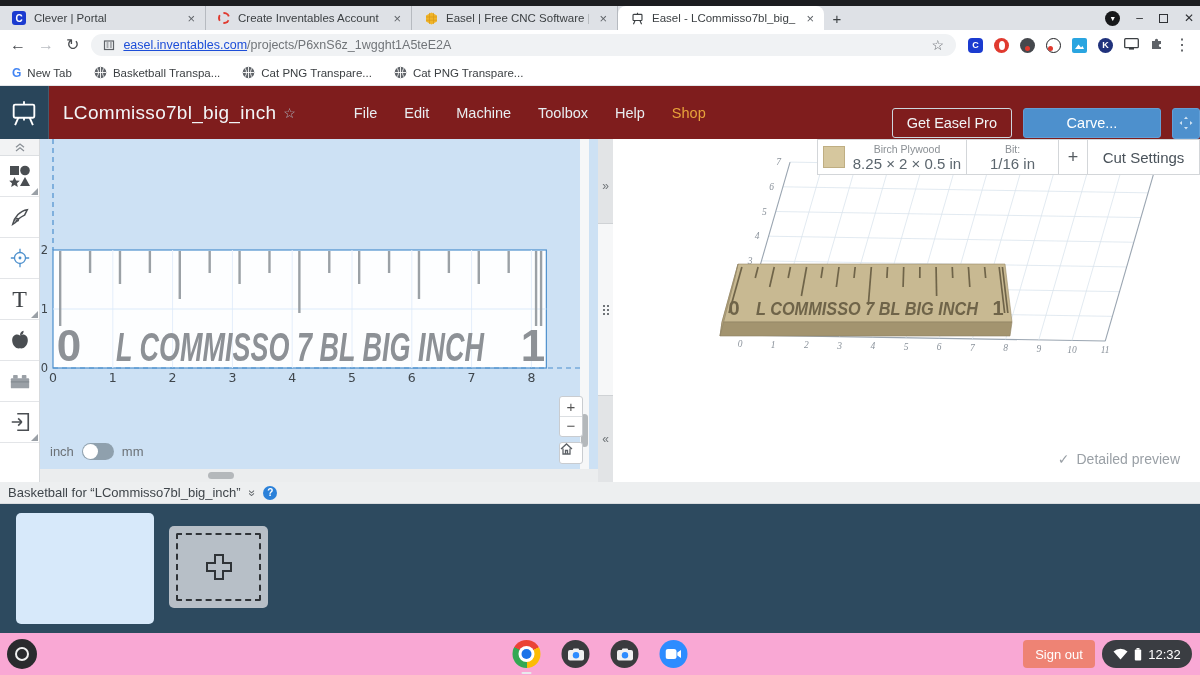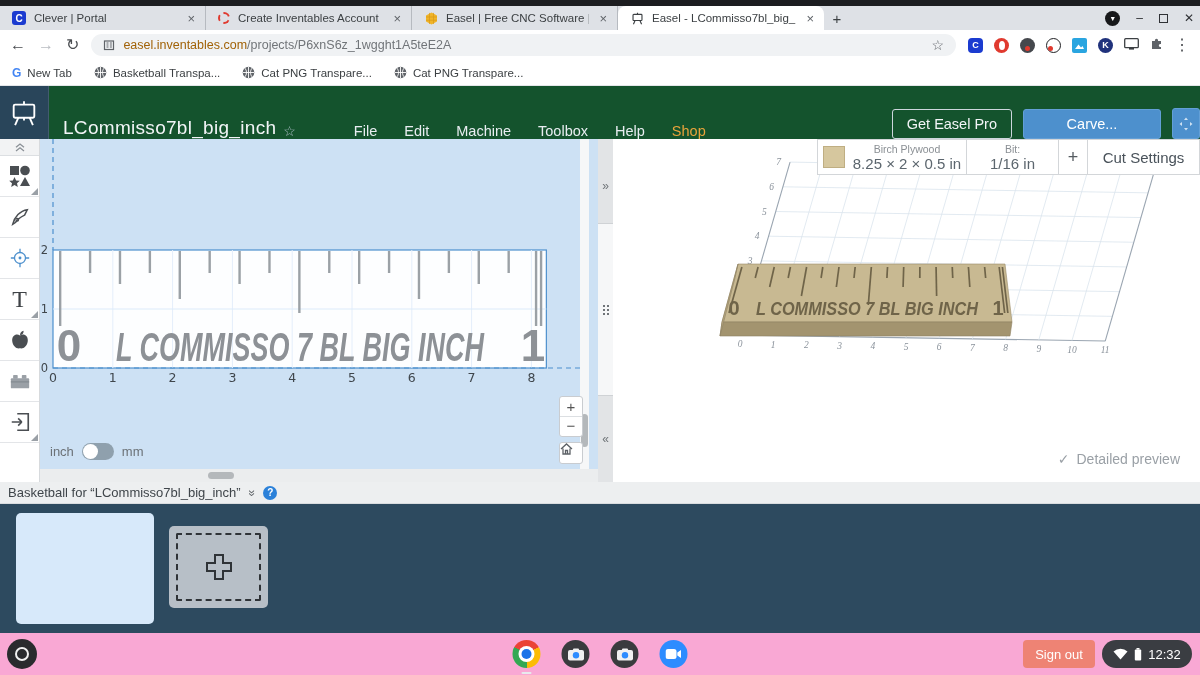--- a/index.html
+++ b/index.html
@@ -18,29 +18,29 @@
   .fav-dashed { border:2px dashed #e03a2f; border-radius:50%; width:12px; height:12px; }
   .newtab-btn { width:26px; display:flex; align-items:center; justify-content:center; color:#3c4043; font-size:15px; }
   .winctl { position:absolute; right:6px; top:0; height:24px; display:flex; align-items:center; gap:16px; color:#2f3135; font-size:12px; }
   .media-circle { width:15px; height:15px; background:#17181a; border-radius:50%; color:#fff; font-size:8px; display:flex; align-items:center; justify-content:center; }
   .restore-sq { width:9px; height:9px; border:1.5px solid #2f3135; }
 
   .toolbar { height:30px; background:#fff; display:flex; align-items:center; padding:0 10px; gap:12px; }
   .navic { color:#494c50; font-size:16px; line-height:1; }
   .navic.dis { color:#b9bcc1; }
   .omnibox { flex:1; height:22px; background:#f0f2f4; border-radius:11px; display:flex; align-items:center; padding:0 12px; gap:8px; font-size:12.5px; }
-  .omnibox .host { color:#a16207; } .omnibox .path { color:#717579; }
+  .omnibox .host { color:#1d4ed8;text-decoration:underline; } .omnibox .path { color:#717579; }
   .ext-row { display:flex; align-items:center; gap:11px; }
   .exticon { width:15px; height:15px; border-radius:50%; display:flex; align-items:center; justify-content:center; font-size:9px; font-weight:bold; color:#fff; }
   .bookmarks { height:26px; background:#fff; display:flex; align-items:center; gap:22px; padding:0 12px; font-size:11.5px; color:#3c4043; border-bottom:1px solid #e4e6e9; }
   .bm { display:flex; align-items:center; gap:6px; }
   .g-multi { font-weight:bold; font-size:12px; color:#4285f4; }
 
   
-  .easel-header { height:53px; background:#14532d; display:flex; align-items:flex-end; color:#fff; }
+  .easel-header { height:53px; background:#7f1d1d; display:flex; align-items:center; color:#fff; }
   .logo-box { width:49px; height:100%; display:flex; align-items:center; justify-content:center; background:#29455a; border-right:1px solid rgba(255,255,255,0.12); }
   .proj-title { font-size:19px; font-weight:400; letter-spacing:0.3px; margin-left:14px; color:#f2f5f7; }
   .title-star { color:#aebdc8; font-size:14px; margin-left:7px; }
   .menus { display:flex; gap:27px; margin-left:58px; font-size:14.5px; color:#e8edf1; }
   .menus .shop { color:#e8a33b; }
   .hdr-right { margin-left:auto; display:flex; align-items:center; gap:11px; padding-right:0;margin-top:21px; }
   .btn-pro { border:1px solid #cdd6dd; border-radius:3px; padding:6px 14px; font-size:14.5px; color:#f2f5f7; }
   .btn-carve { background:#4d90cd; border:1px solid #639fd6; border-radius:3px; width:138px; text-align:center; padding:6px 0; font-size:14.5px; color:#fff; }
   .btn-expand { background:#4d90cd; border:1px solid #639fd6; border-radius:3px; width:28px; height:31px; display:flex; align-items:center; justify-content:center; }
 

